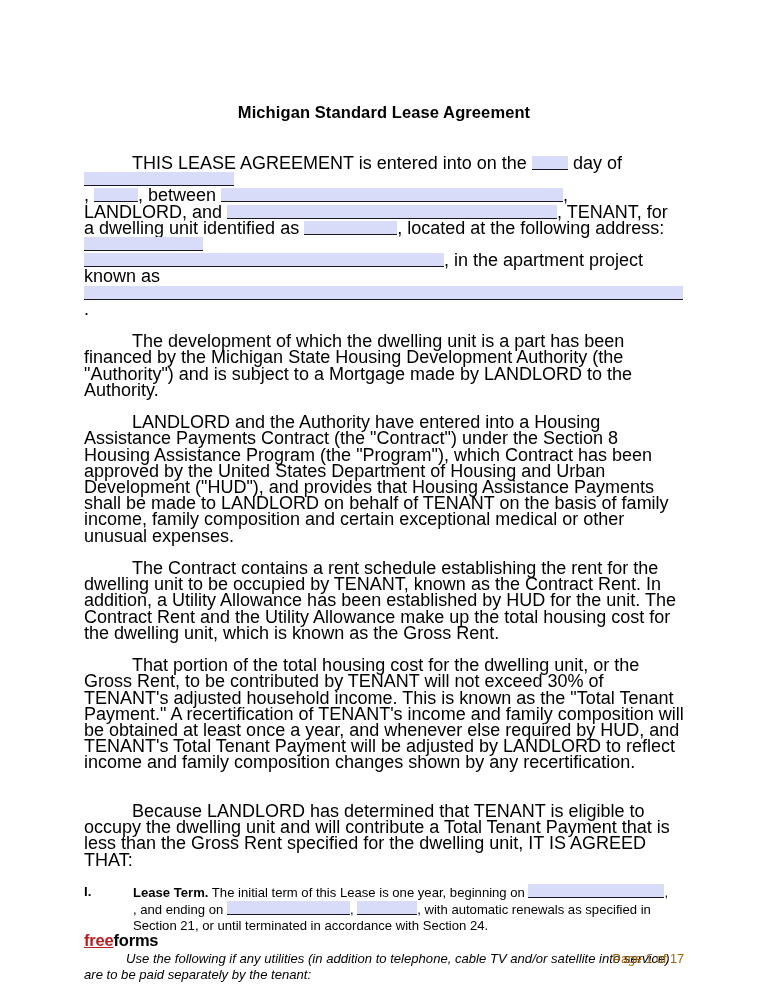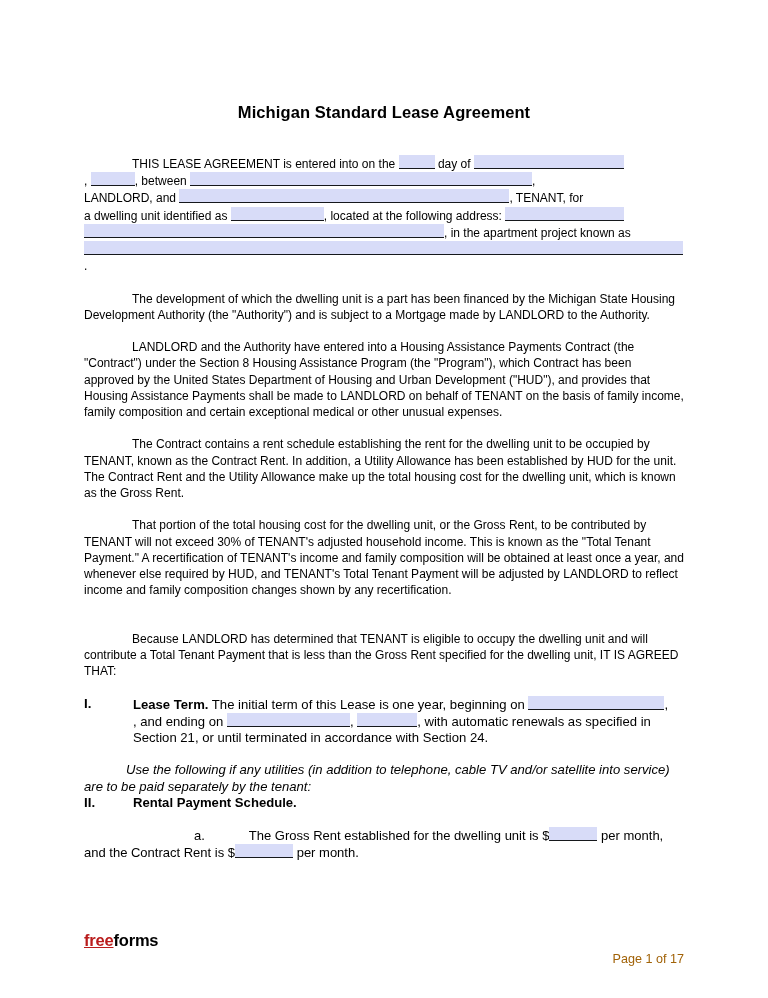--- a/index.html
+++ b/index.html
@@ -26,21 +26,21 @@
     width: 600px;
   }
   .doc-title {
     text-align: center;
     font-size: 16.5px;
     font-weight: bold;
     margin-top: 103px;
     letter-spacing: 0.1px;
   }
   p.para {
-    font-size: 12px;
+    font-size: 18px;
     line-height: 16.2px;
     margin: 0;
     text-align: left;
   }
   .indent {
     display: inline-block;
     width: 48px;
   }
   .indent-sm {
     display: inline-block;
@@ -191,24 +191,20 @@
       <span class="fld fld-begin"></span>,<br>
       <span>, and ending on</span>
       <span class="fld fld-end"></span><span>,</span>
       <span class="fld fld-endyr"></span><span>, with automatic renewals as specified in Section 21, or until terminated in accordance with Section 24.</span>
     </div>
 
     <div class="gap-para"></div>
 
     <p class="italic-note"><span class="indent-sm"></span><span>Use the following if any utilities (in addition to telephone, cable TV and/or satellite into service) are to be paid separately by the tenant:</span></p>
 
-    <div class="sec">
-      <span class="sec-num">II.</span>
-      <span class="sec-title">Rental Payment Schedule.</span>
-    </div>
 
     <div class="gap-para"></div>
 
     <p class="sub-item">
       <span class="sub-lead"></span><span>a.</span><span class="sub-gap"></span><span>The Gross Rent established for the dwelling unit is $</span><span class="fld fld-money"></span>
       <span>per month, and the Contract Rent is $</span><span class="fld fld-money2"></span>
       <span>per month.</span>
     </p>
 
   </div>

